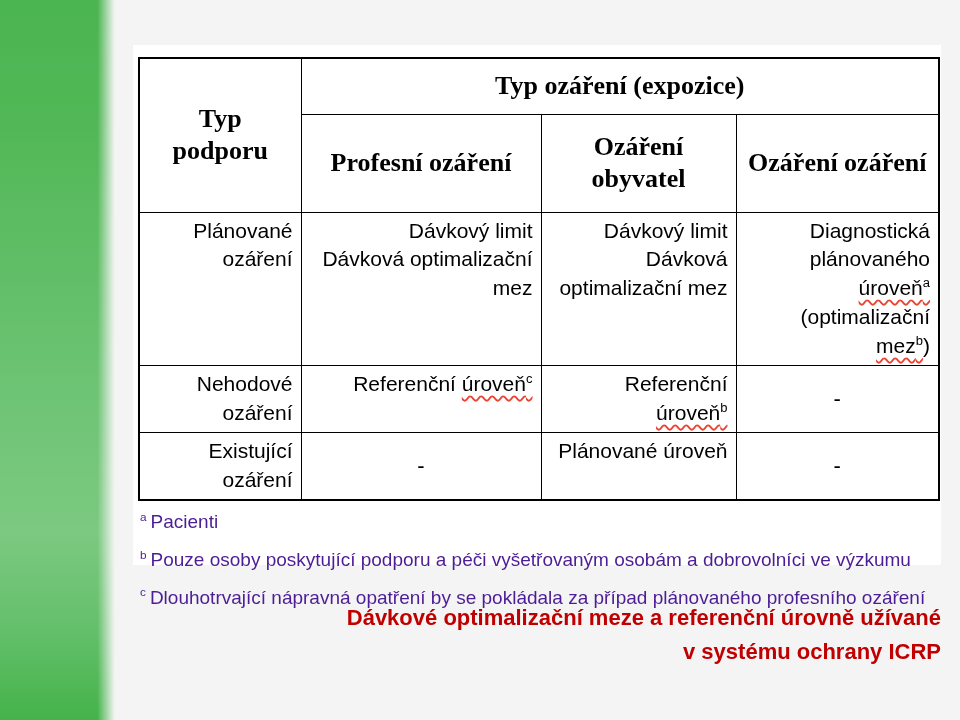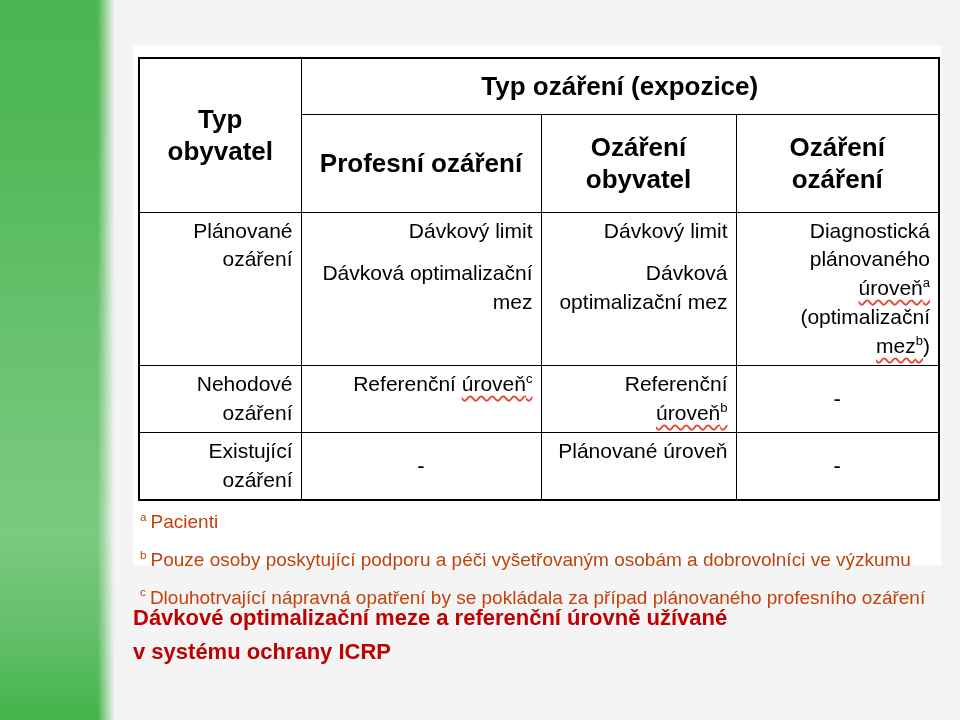--- a/index.html
+++ b/index.html
@@ -39,45 +39,45 @@
   col.c2 { width: 240px; }
   col.c3 { width: 195px; }
   col.c4 { width: 203px; }
 
   tr.hrow1 { height: 56px; }
   tr.hrow2 { height: 98px; }
   tr.drow1 { height: 126px; }
   tr.drow2 { height: 60px; }
   tr.drow3 { height: 58px; }
 
-  th { font-weight: bold; font-size: 26px; text-align: center; vertical-align: middle; line-height: 1.25; }
+  th { font-weight: bold; font-size: 26px; text-align: center; vertical-align: middle; line-height: 1.25; font-family: Liberation Serif, serif; }
   td { font-size: 21px; line-height: 1.38; text-align: right; vertical-align: top; }
 
-  td p + p { margin-top: 14px; }
+  td p + p { }
 
   td.dash { text-align: center; vertical-align: middle; font-size: 22px; }
 
   sup { font-size: 0.62em; line-height: 0; vertical-align: super; }
 
   .sq {
     text-decoration: underline;
     text-decoration-style: wavy;
     text-decoration-color: #ea4433;
     text-decoration-thickness: 1.5px;
     text-underline-offset: 4px;
     white-space: nowrap;
   }
 
-  .footnotes { margin: 10px 0 0 7px; font-size: 19px; color: #c2410c; }
+  .footnotes { margin: 10px 0 0 7px; font-size: 19px; color: #4c1d95; }
   .footnotes p { margin-bottom: 15px; line-height: 1.2; }
   .footnotes sup { margin-right: 4px; }
 
   .caption {
     position: absolute; left: 133px; top: 601px; width: 808px;
-    text-align: left;
+    text-align: right;
     font-weight: bold;
     font-size: 22px;
     line-height: 1.55;
     color: #c00000;
   }
 </style>
 </head>
 <body>
 
 <div class="slide">
@@ -88,21 +88,21 @@
 
     <table class="icrp">
       <colgroup>
         <col class="c1">
           <col class="c2">
           <col class="c3">
           <col class="c4">
       </colgroup>
       <tbody>
         <tr class="hrow1">
-          <th rowspan="2">Typ obyvatel</th>
+          <th rowspan="2">Typ podporu</th>
           <th colspan="3">Typ ozáření (expozice)</th>
         </tr>
         <tr class="hrow2">
           <th>Profesní ozáření</th>
           <th>Ozáření obyvatel</th>
           <th>Ozáření ozáření</th>
         </tr>
 
         <tr class="drow1">
           <td>

